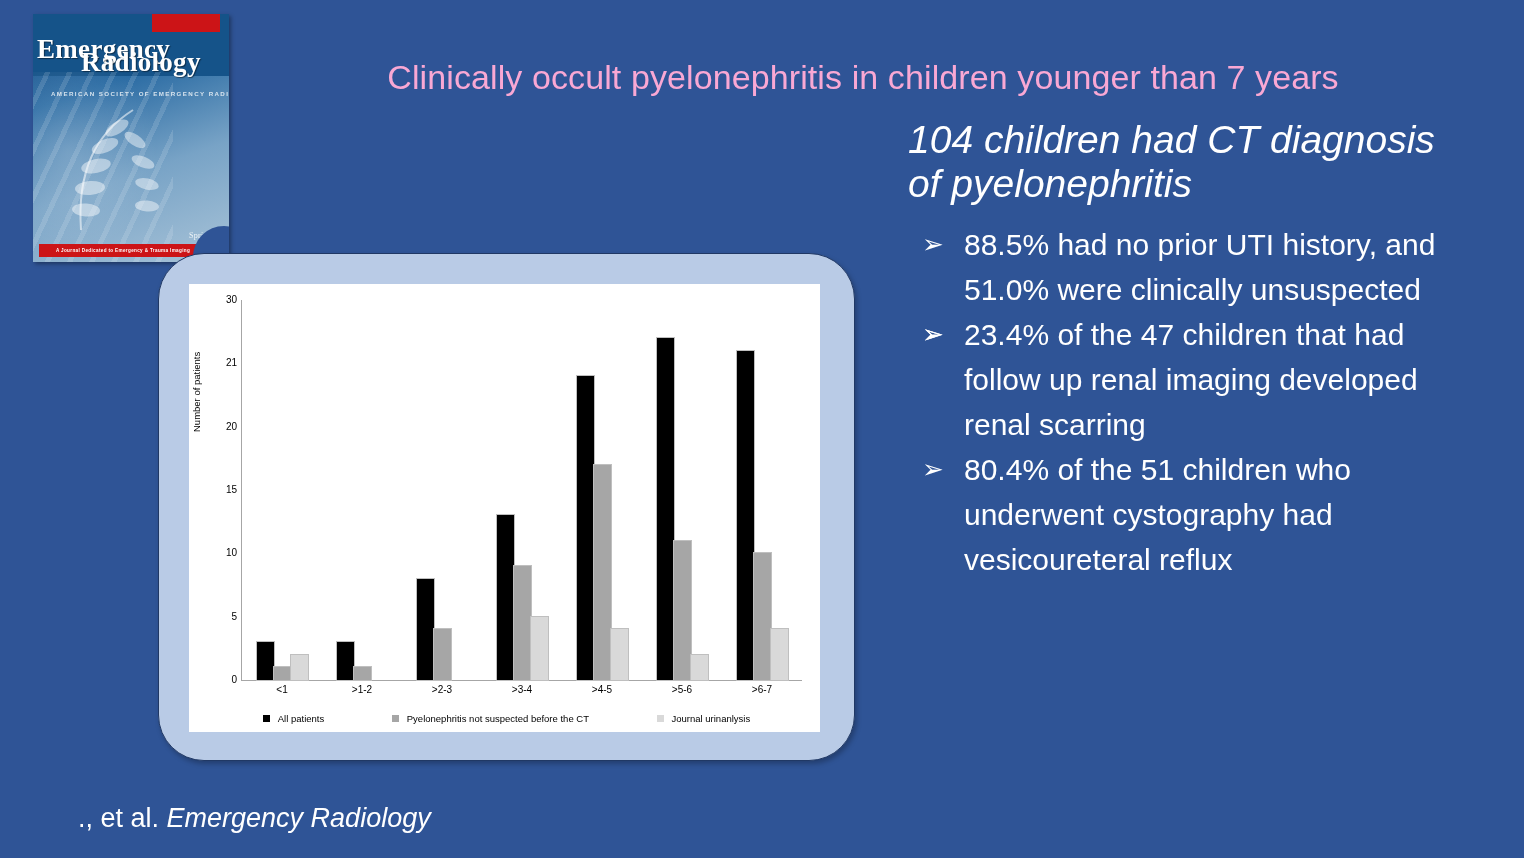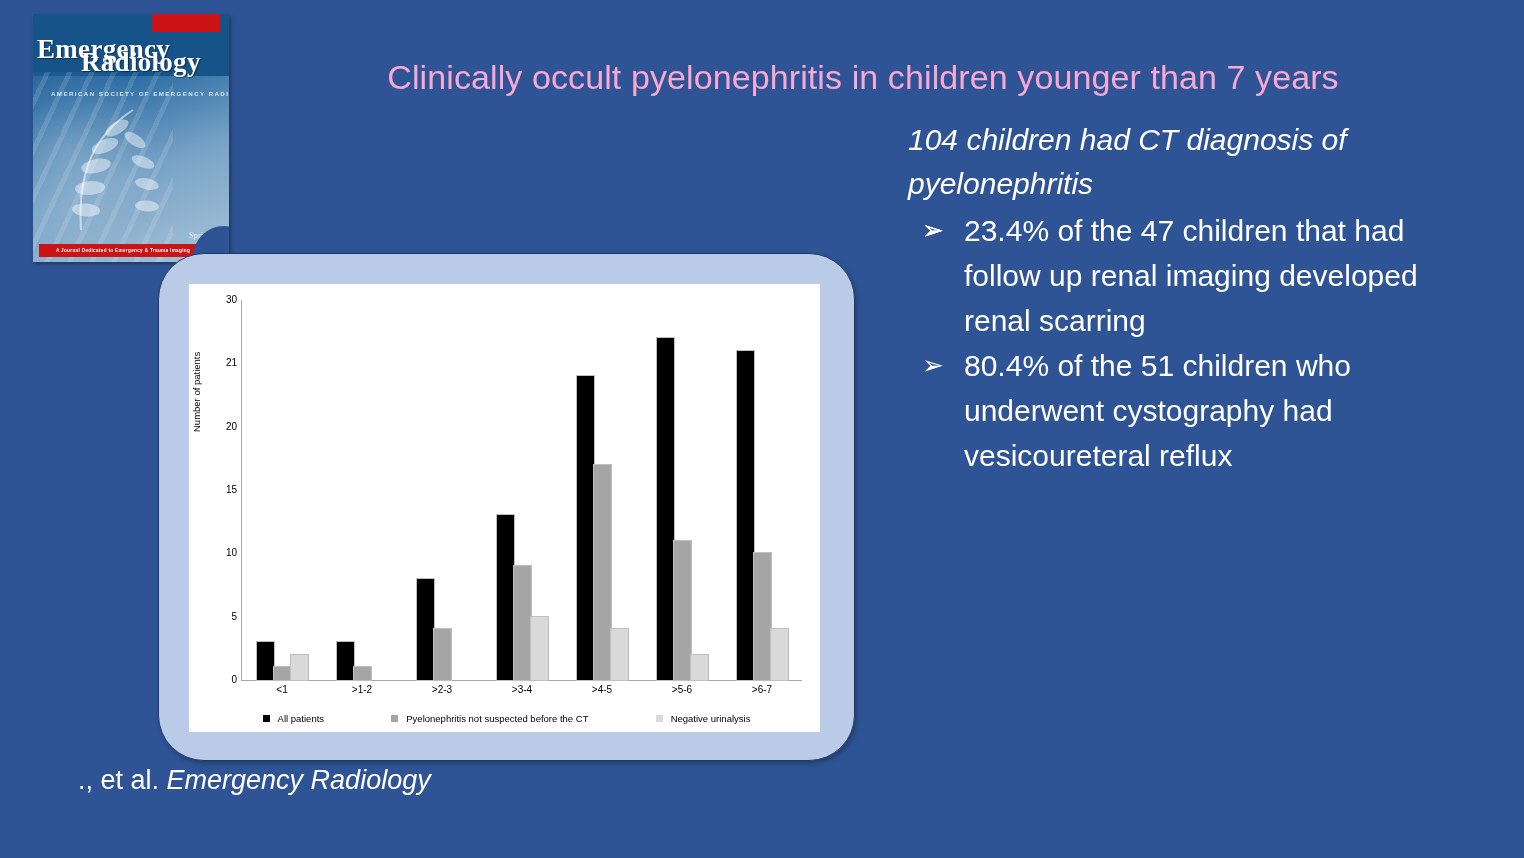--- a/index.html
+++ b/index.html
@@ -255,23 +255,23 @@
     color: #ffc000;
     font-size: 31px;
     font-weight: 400;
     text-decoration: underline;
     text-underline-offset: 3px;
     line-height: 44px;
     margin-bottom: 1px;
   }
   .findings-sub {
     font-style: italic;
-    font-size: 30px;
+    font-size: 39px;
     line-height: 44px;
-    margin-bottom: 2px;
+    margin-bottom: 16px;
   }
   .findings-list {
     list-style: none;
     margin: 0; padding: 0;
   }
   .findings-list li {
     position: relative;
     padding-left: 56px;
     font-size: 30px;
     line-height: 45px;
@@ -280,21 +280,21 @@
   .findings-list li .arrow {
     position: absolute;
     left: 14px; top: 0;
     font-size: 26px;
     line-height: 45px;
   }
 
   
   .citation {
     position: absolute;
-    left: 78px; top: 765px;
+    left: 78px; top: 803px;
     color: #ffffff;
     font-size: 27px;
     white-space: nowrap;
   }
   .citation em { font-style: italic; }
 </style>
 </head>
 <body>
 
 <div class="journal-cover">
@@ -396,30 +396,30 @@
           <div class="legend-item">
             <span class="legend-swatch s0"></span>
             <span>All patients</span>
           </div>
           <div class="legend-item">
             <span class="legend-swatch s1"></span>
             <span>Pyelonephritis not suspected before the CT</span>
           </div>
           <div class="legend-item">
             <span class="legend-swatch s2"></span>
-            <span>Negative urinalysis</span>
+            <span>Journal urinanlysis</span>
           </div>
         </div>
     </div>
   </div>
 </div>
 
 <div class="findings">
   <div class="findings-sub">104 children had CT diagnosis of pyelonephritis</div>
   <ul class="findings-list" id="findings-list">
-      <li><span class="arrow">➢</span></li>
+      <li><span class="arrow">➢</span><span>88.5% had no prior UTI history, and 51.0% were clinically unsuspected</span></li>
       <li><span class="arrow">➢</span></li>
       <li><span class="arrow">➢</span><span>23.4% of the 47 children that had follow up renal imaging developed renal scarring</span></li>
       <li><span class="arrow">➢</span><span>80.4% of the 51 children who underwent cystography had vesicoureteral reflux</span></li>
     </ul>
 </div>
 
 <div class="citation"><span>., et al. </span><em>Emergency Radiology</em></div>
 
 </body></html>

